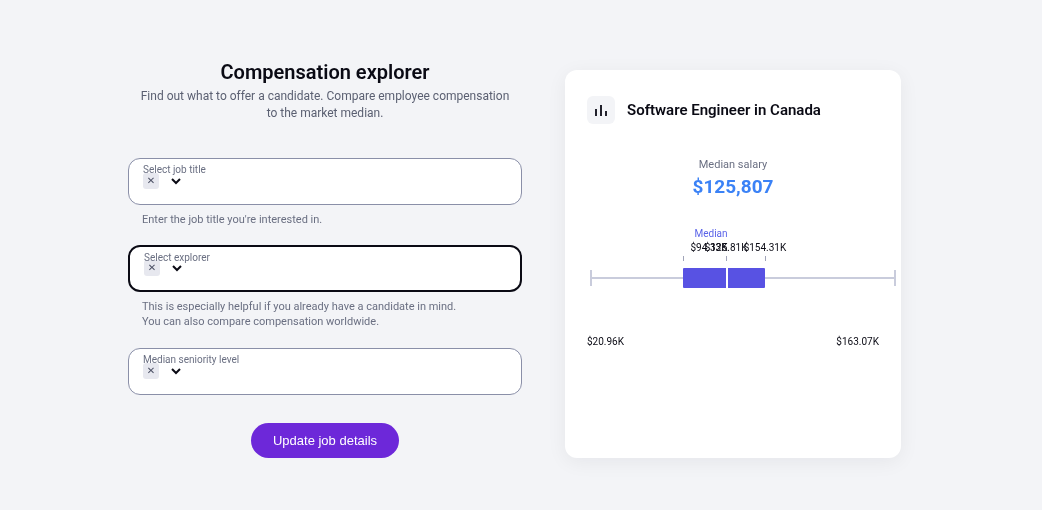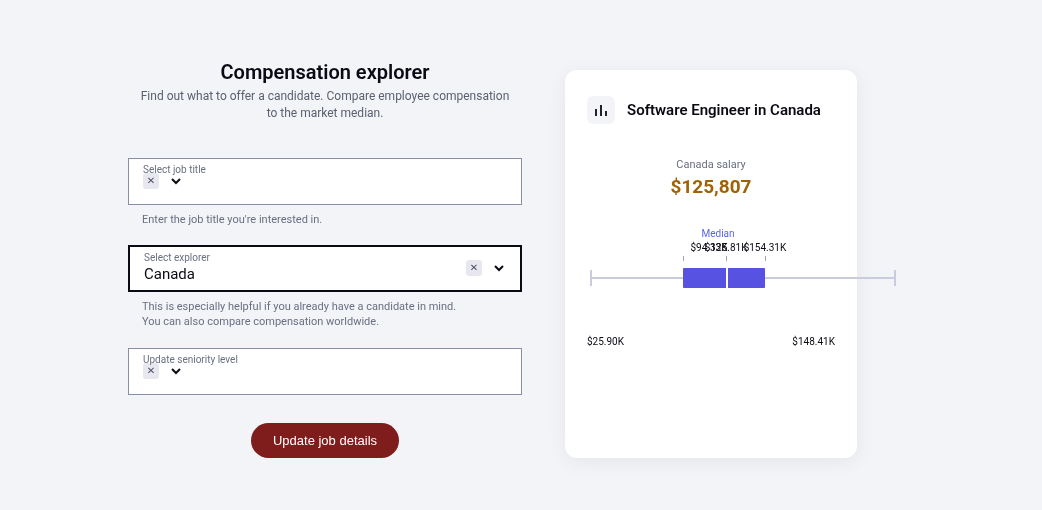--- a/index.html
+++ b/index.html
@@ -9,61 +9,61 @@
   .container { display: flex; padding: 60px 60px 30px 125px; gap: 40px; }
 
   
   .left { width: 400px; display: flex; flex-direction: column; align-items: center; }
   .title { font-size: 20px; font-weight: 600; color: #0a0a14; text-align: center; }
   .subtitle { font-size: 12px; color: #5b6072; text-align: center; margin-top: 4px; line-height: 1.4; max-width: 370px; }
 
   .fields { width: 394px; margin-top: 36px; display: flex; flex-direction: column; gap: 18px; }
   .field-wrap {}
   .field {
-    border: 1.5px solid #8a8fa8; border-radius: 0; background: #fff;
+    border: 1.5px solid #8a8fa8; border-radius: 12px; background: #fff;
     padding: 7px 14px 7px 14px; display: flex; align-items: center; height: 47px;
     position: relative;
   }
   .field.focused { border-color: #0a0a14; border-width: 2px; }
   .field-label { position: absolute; top: 5px; left: 14px; font-size: 10px; color: #6a6f82; }
   .field-value { font-size: 15px; color: #0a0a14; flex: 1; padding-top: 12px; }
   .field-controls { display: flex; align-items: center; gap: 10px; }
   .clear-btn {
     width: 16px; height: 16px; border-radius: 3px; background: #e7e8ef;
     display: flex; align-items: center; justify-content: center;
     font-size: 10px; color: #4a4e63; cursor: pointer; line-height: 1;
   }
   .chev { width: 14px; height: 14px; display: flex; align-items: center; justify-content: center; }
   .chev svg { width: 12px; height: 12px; stroke: #0a0a14; stroke-width: 2; fill: none; }
   .helper { font-size: 11px; color: #6a6f82; margin-top: 7px; margin-left: 14px; line-height: 1.4; }
 
   .update-btn {
-    margin-top: 28px; background: #7f1d1d; color: #fff; border: none;
+    margin-top: 28px; background: #6d28d9; color: #fff; border: none;
     padding: 10px 22px; border-radius: 20px; font-size: 13px; font-weight: 500;
     cursor: pointer;
   }
 
   
   .card {
-    width: 292px; background: #fff; border-radius: 12px;
+    width: 336px; background: #fff; border-radius: 12px;
     box-shadow: 0 4px 20px rgba(20,20,40,0.06);
     padding: 26px 22px 60px 22px; margin-top: 10px;
     position: relative;
   }
   .card-header { display: flex; align-items: center; gap: 12px; }
   .icon-box {
     width: 28px; height: 28px; background: #f3f4f7; border-radius: 6px;
     display: flex; align-items: center; justify-content: center;
   }
   .icon-box svg { width: 16px; height: 16px; stroke: #0a0a14; stroke-width: 1.8; fill: none; }
   .card-title { font-size: 15px; font-weight: 600; color: #0a0a14; }
 
   .median-block { text-align: center; margin-top: 34px; }
   .median-label { font-size: 11px; color: #6a6f82; }
-  .median-value { font-size: 19px; font-weight: 700; color: #a16207; margin-top: 4px; }
+  .median-value { font-size: 19px; font-weight: 700; color: #3b82f6; margin-top: 4px; }
 
   
   .plot { position: relative; margin-top: 44px; height: 90px; }
   .plot-top-labels { position: absolute; top: 0; left: 0; right: 0; }
   .tlab { position: absolute; transform: translateX(-50%); font-size: 10px; color: #0a0a14; white-space: nowrap; }
   .tlab.med-name { color: #5a63e8; top: -14px; }
   .tick { position: absolute; top: 14px; width: 1px; height: 5px; border-left: 1px dashed #a0a4b8; }
 
   .track-wrap { position: absolute; top: 26px; left: 0; right: 0; height: 20px; }
   .whisker { position: absolute; top: 9px; height: 2px; background: #c9ccdc; }
@@ -96,37 +96,36 @@
                 </svg>
             </div>
           </div>
         </div>
         <div class="helper">Enter the job title you're interested in.</div>
       </div>
 
       <div class="field-wrap">
         <div class="field focused">
           <span class="field-label">Select explorer</span>
-          <span class="field-value">Canada</span>
           <div class="field-controls">
             <div class="clear-btn">✕</div>
             <div class="chev">
               <svg viewBox="0 0 12 12">
                   <polyline points="2,4 6,8 10,4"></polyline>
                 </svg>
             </div>
           </div>
         </div>
         <div class="helper" style="white-space:pre-line;">This is especially helpful if you already have a candidate in mind.
 You can also compare compensation worldwide.</div>
       </div>
 
       <div class="field-wrap">
         <div class="field">
-          <span class="field-label">Update seniority level</span>
+          <span class="field-label">Median seniority level</span>
           <div class="field-controls">
             <div class="clear-btn">✕</div>
             <div class="chev">
               <svg viewBox="0 0 12 12">
                   <polyline points="2,4 6,8 10,4"></polyline>
                 </svg>
             </div>
           </div>
         </div>
       </div>
@@ -142,42 +141,42 @@
         <svg viewBox="0 0 16 16">
             <line x1="3" y1="14" x2="3" y2="7"></line>
             <line x1="8" y1="14" x2="8" y2="3"></line>
             <line x1="13" y1="14" x2="13" y2="9"></line>
           </svg>
       </div>
       <div class="card-title">Software Engineer in Canada</div>
     </div>
 
     <div class="median-block">
-      <div class="median-label">Canada salary</div>
+      <div class="median-label">Median salary</div>
       <div class="median-value">$125,807</div>
     </div>
 
     <div class="plot" id="plot">
         <div class="plot-top-labels">
           <span class="tlab" style="left: 110px; margin-left: 12px;">$94.33K</span>
           <div class="tick" style="left: 96.2356px;"></div>
           <span class="tlab" style="left: 139.127px;">$125.81K</span>
           <div class="tick" style="left: 139.127px;"></div>
           <span class="tlab" style="left: 177.958px;">$154.31K</span>
           <div class="tick" style="left: 177.958px;"></div>
-          <span class="tlab med-name" style="left: 131px;">Median</span>
+          <span class="tlab med-name" style="left: 124px;">Median</span>
         </div>
         <div class="track-wrap">
           <div class="whisker" style="left: 3px; width: 93.2356px;"></div>
           <div class="whisker" style="left: 177.958px; width: 129.042px;"></div>
           <div class="cap" style="left: 3px;"></div>
           <div class="cap" style="left: 307px;"></div>
           <div class="box" style="left: 96.2356px; width: 81.7225px;"></div>
           <div class="box-mid" style="left: 139.127px;"></div>
         </div>
         <div class="plot-bottom">
-          <span class="blab" style="left: 0px;">$25.90K</span>
-          <span class="blab" style="right: 0px;">$148.41K</span>
+          <span class="blab" style="left: 0px;">$20.96K</span>
+          <span class="blab" style="right: 0px;">$163.07K</span>
         </div>
       </div>
   </div>
 
 </div>
 
 </body></html>

